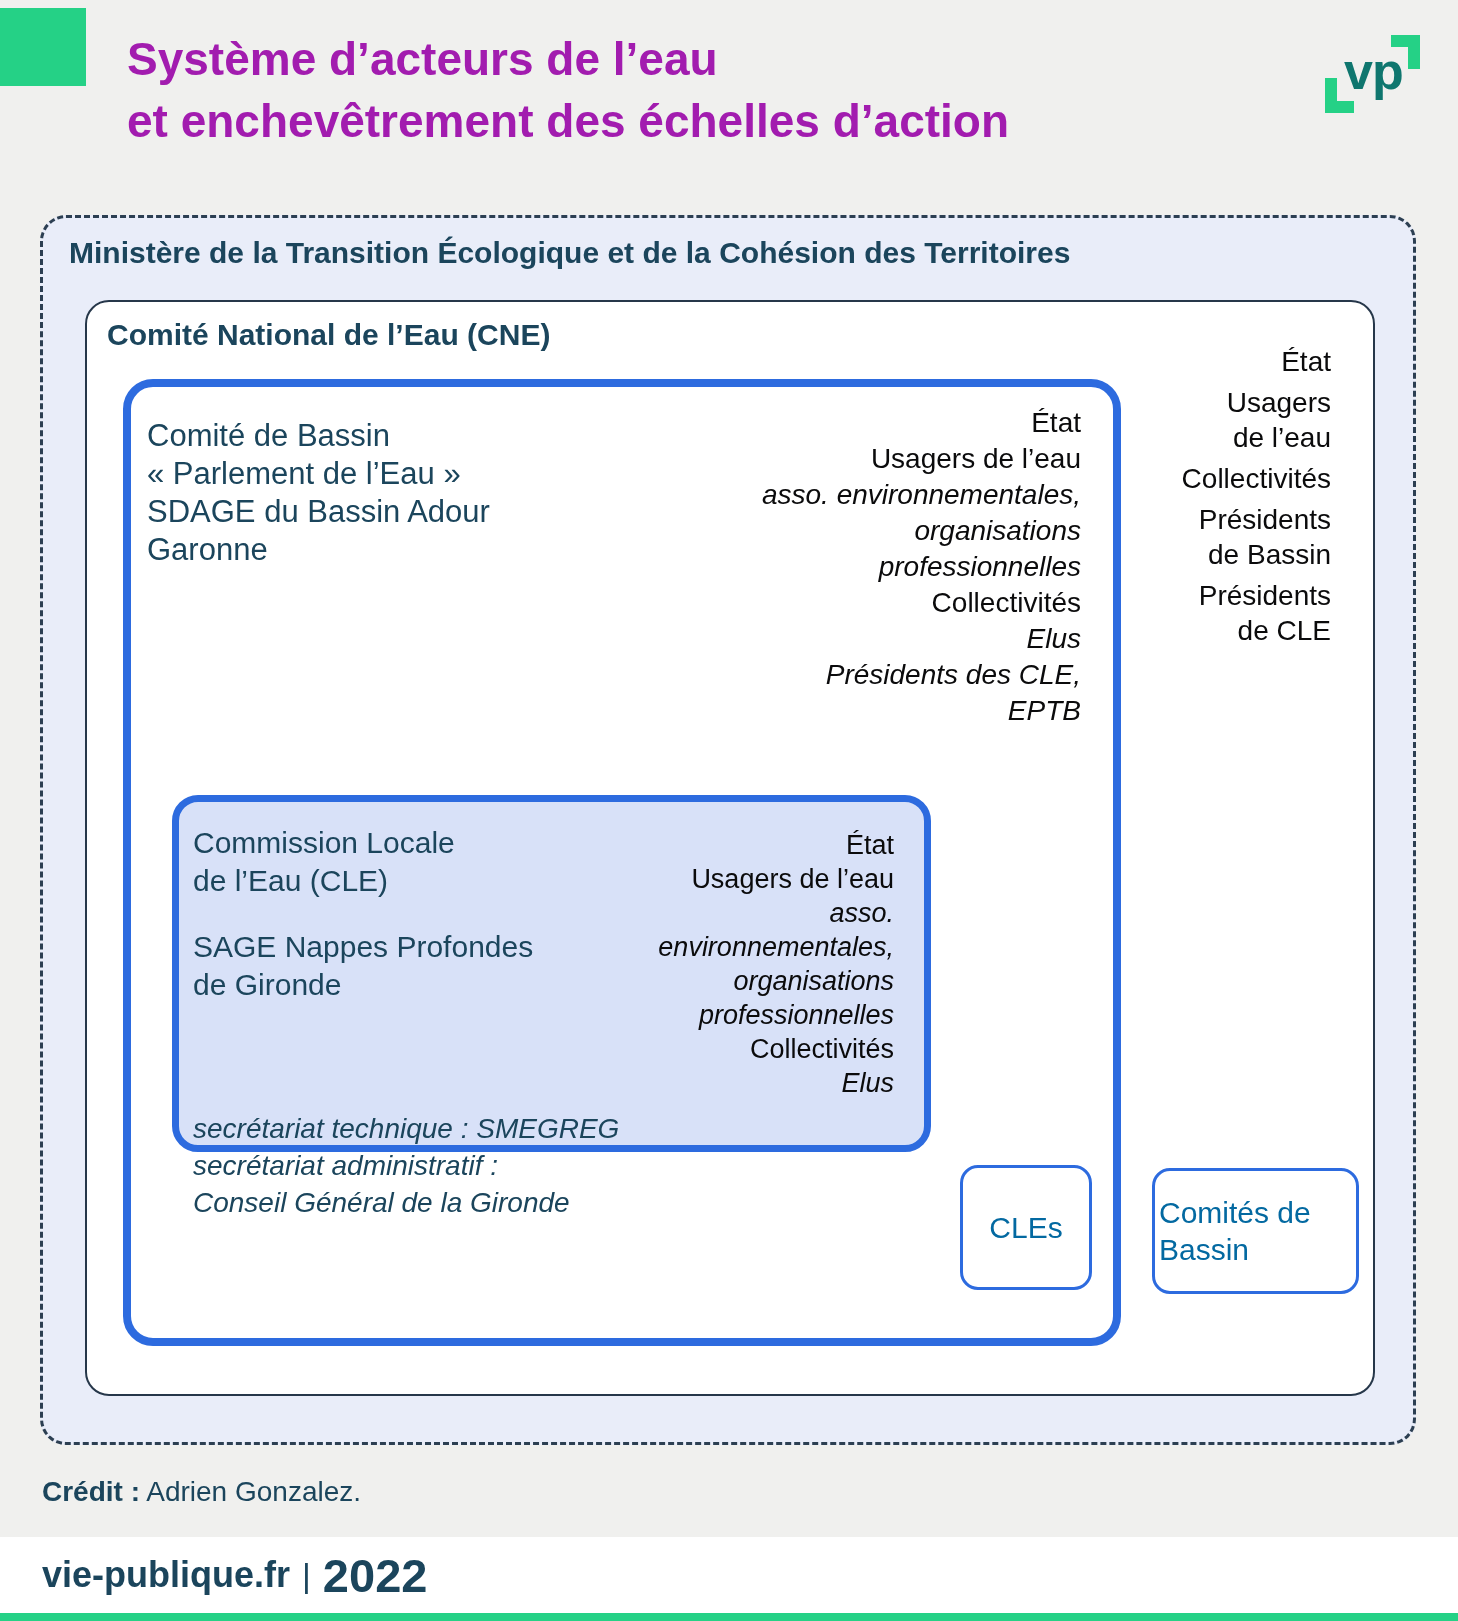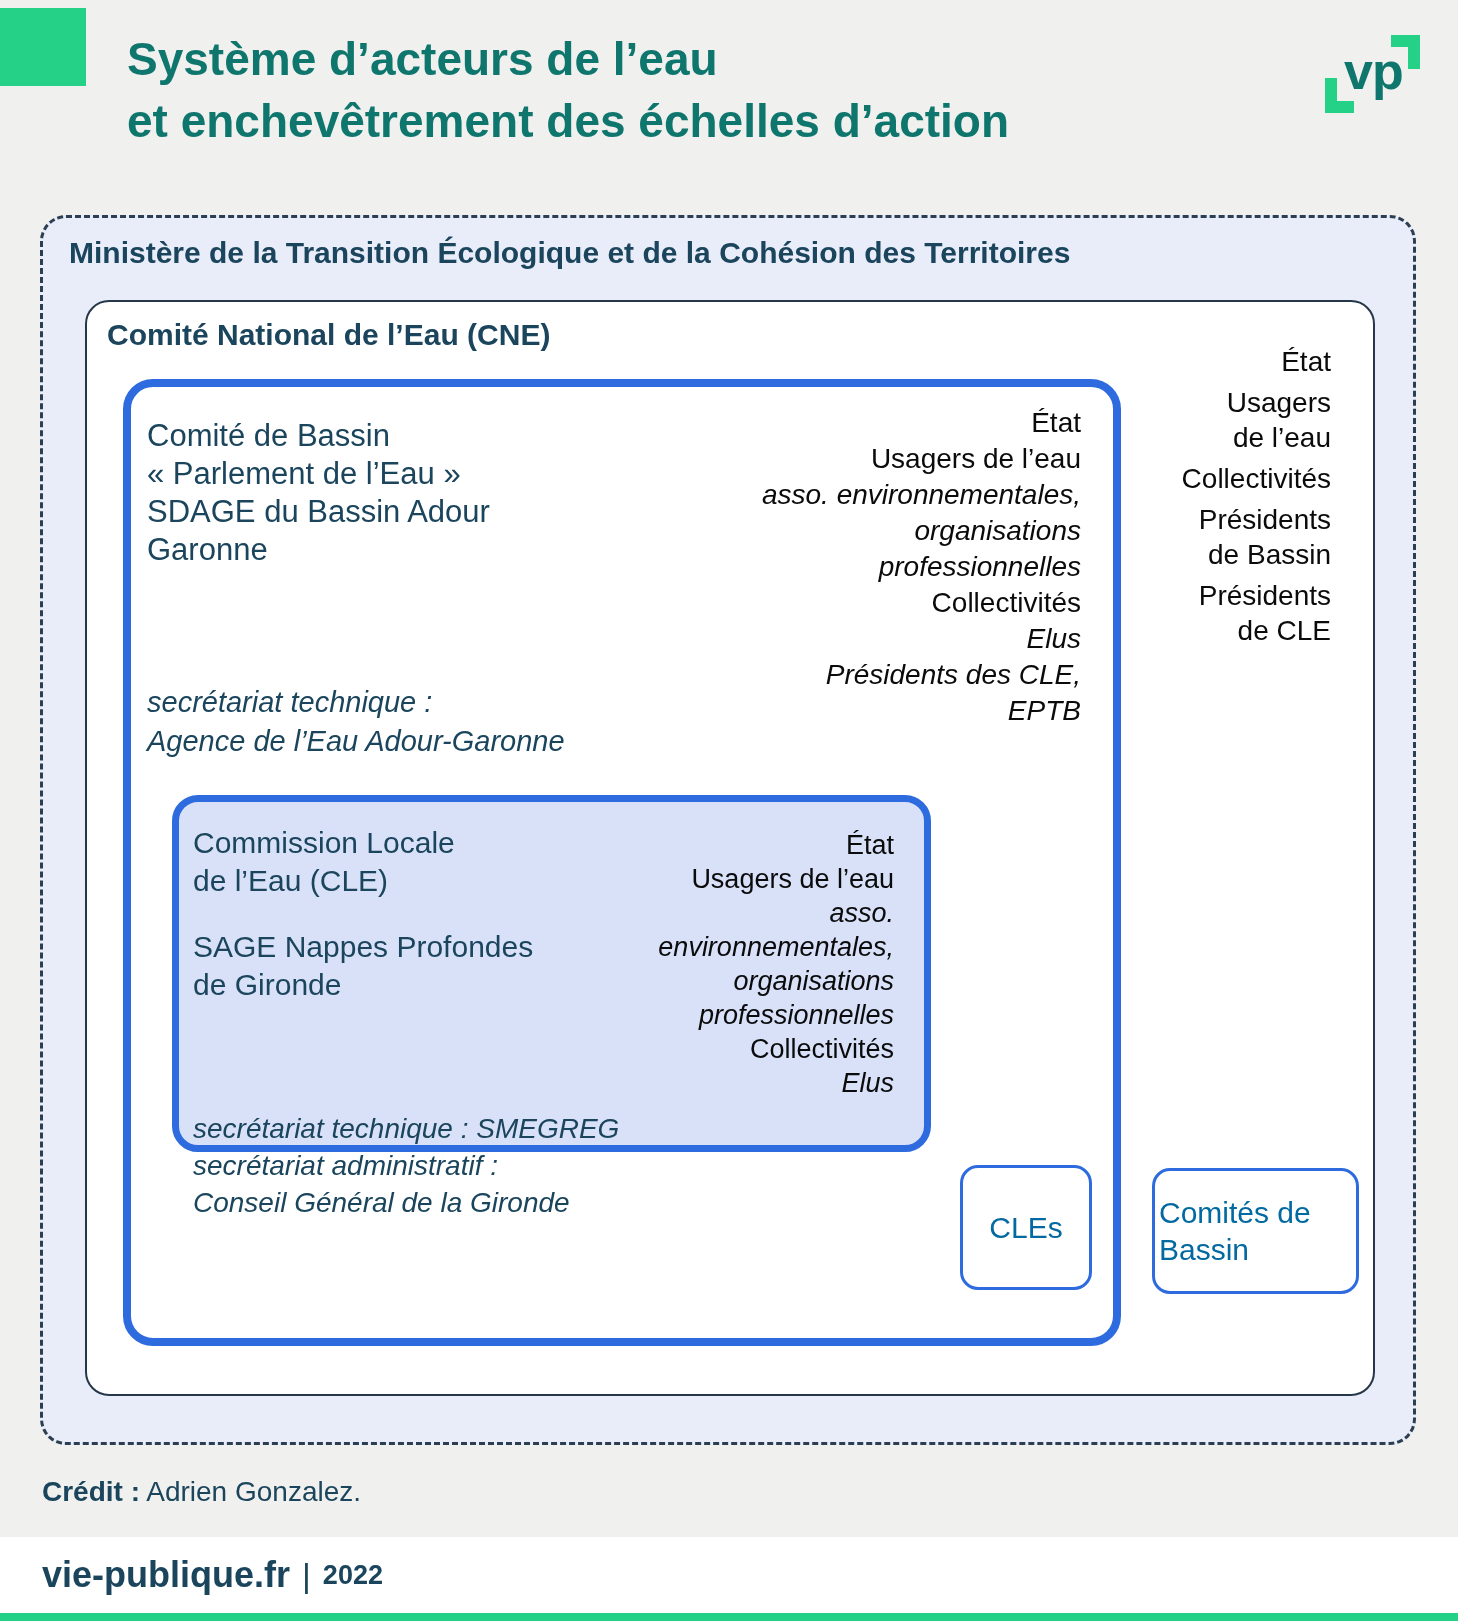--- a/index.html
+++ b/index.html
@@ -8,21 +8,21 @@
     position: relative;
     background: #F0F0EE;
     font-family: "Liberation Sans", sans-serif;
     color: #1B455C;
     overflow: hidden;
   }
   
   .green-square { position: absolute; left: 0; top: 8px; width: 86px; height: 78px; background: #25D186; }
   .page-title {
     position: absolute; left: 127px; top: 28px;
-    font-size: 46px; font-weight: 700; color: #0f766e; line-height: 62px;
+    font-size: 46px; font-weight: 700; color: #a21caf; line-height: 62px;
   }
   .vp-logo { position: absolute; right: 38px; top: 35px; width: 95px; height: 78px; }
   .vp-logo .vp-text {
     position: absolute; left: 19px; top: 6px;
     font-size: 52px; font-weight: 700; color: #0f766e; letter-spacing: -1px;
   }
   .bracket-tr { position: absolute; top: 0; right: 0; width: 29px; height: 34px;
     border-top: 12px solid #25D186; border-right: 12px solid #25D186; }
   .bracket-bl { position: absolute; bottom: 0; left: 0; width: 29px; height: 35px;
     border-bottom: 12px solid #25D186; border-left: 12px solid #25D186; }
@@ -67,21 +67,21 @@
   .comites-small-box { left: 1065px; top: 866px; width: 207px; height: 126px; padding-left: 4px; }
   
   .credit { position: absolute; left: 42px; top: 1476px; font-size: 28px; color: #1B455C; }
   .credit .credit-label { font-weight: 700; }
   .footer-band {
     position: absolute; left: 0; top: 1537px; width: 1458px; height: 76px;
     background: #FFFFFF; display: flex; align-items: center; padding-left: 42px;
   }
   .footer-band .site { font-size: 36px; font-weight: 700; color: #1B455C; }
   .footer-band .sep { font-size: 34px; font-weight: 400; color: #1B455C; margin: 0 12px; }
-  .footer-band .year { font-size: 27px; font-weight: 700; color: #1B455C; }
+  .footer-band .year { font-size: 47px; font-weight: 700; color: #1B455C; }
   .green-bar { position: absolute; left: 0; top: 1613px; width: 1458px; height: 8px; background: #25D186; }
 </style>
 </head>
 <body>
 
 <div class="green-square"></div>
 <h1 class="page-title"><span>Système d’acteurs de l’eau</span><br><span>et enchevêtrement des échelles d’action</span></h1>
 <div class="vp-logo">
   <span class="bracket-tr"></span>
   <span class="vp-text">vp</span>
@@ -121,25 +121,20 @@
           <div class="ln bold">Usagers de l’eau</div>
           <div class="ln italic">asso. environnementales,</div>
           <div class="ln italic">organisations</div>
           <div class="ln italic">professionnelles</div>
           <div class="ln bold">Collectivités</div>
           <div class="ln italic">Elus</div>
           <div class="ln italic">Présidents des CLE,</div>
           <div class="ln italic">EPTB</div>
         </div>
 
-      <div class="cb-secretariat teal-lines">
-
-      <div class="ln italic">secrétariat technique :</div>
-          <div class="ln italic">Agence de l’Eau Adour-Garonne</div>
-        </div>
 
       <div class="cle-box">
         <div class="cle-title teal-lines">
 
         <div class="ln bold">Commission Locale</div>
             <div class="ln bold">de l’Eau (CLE)</div>
             <div class="ln gap2">SAGE Nappes Profondes</div>
             <div class="ln">de Gironde</div>
           </div>
 

